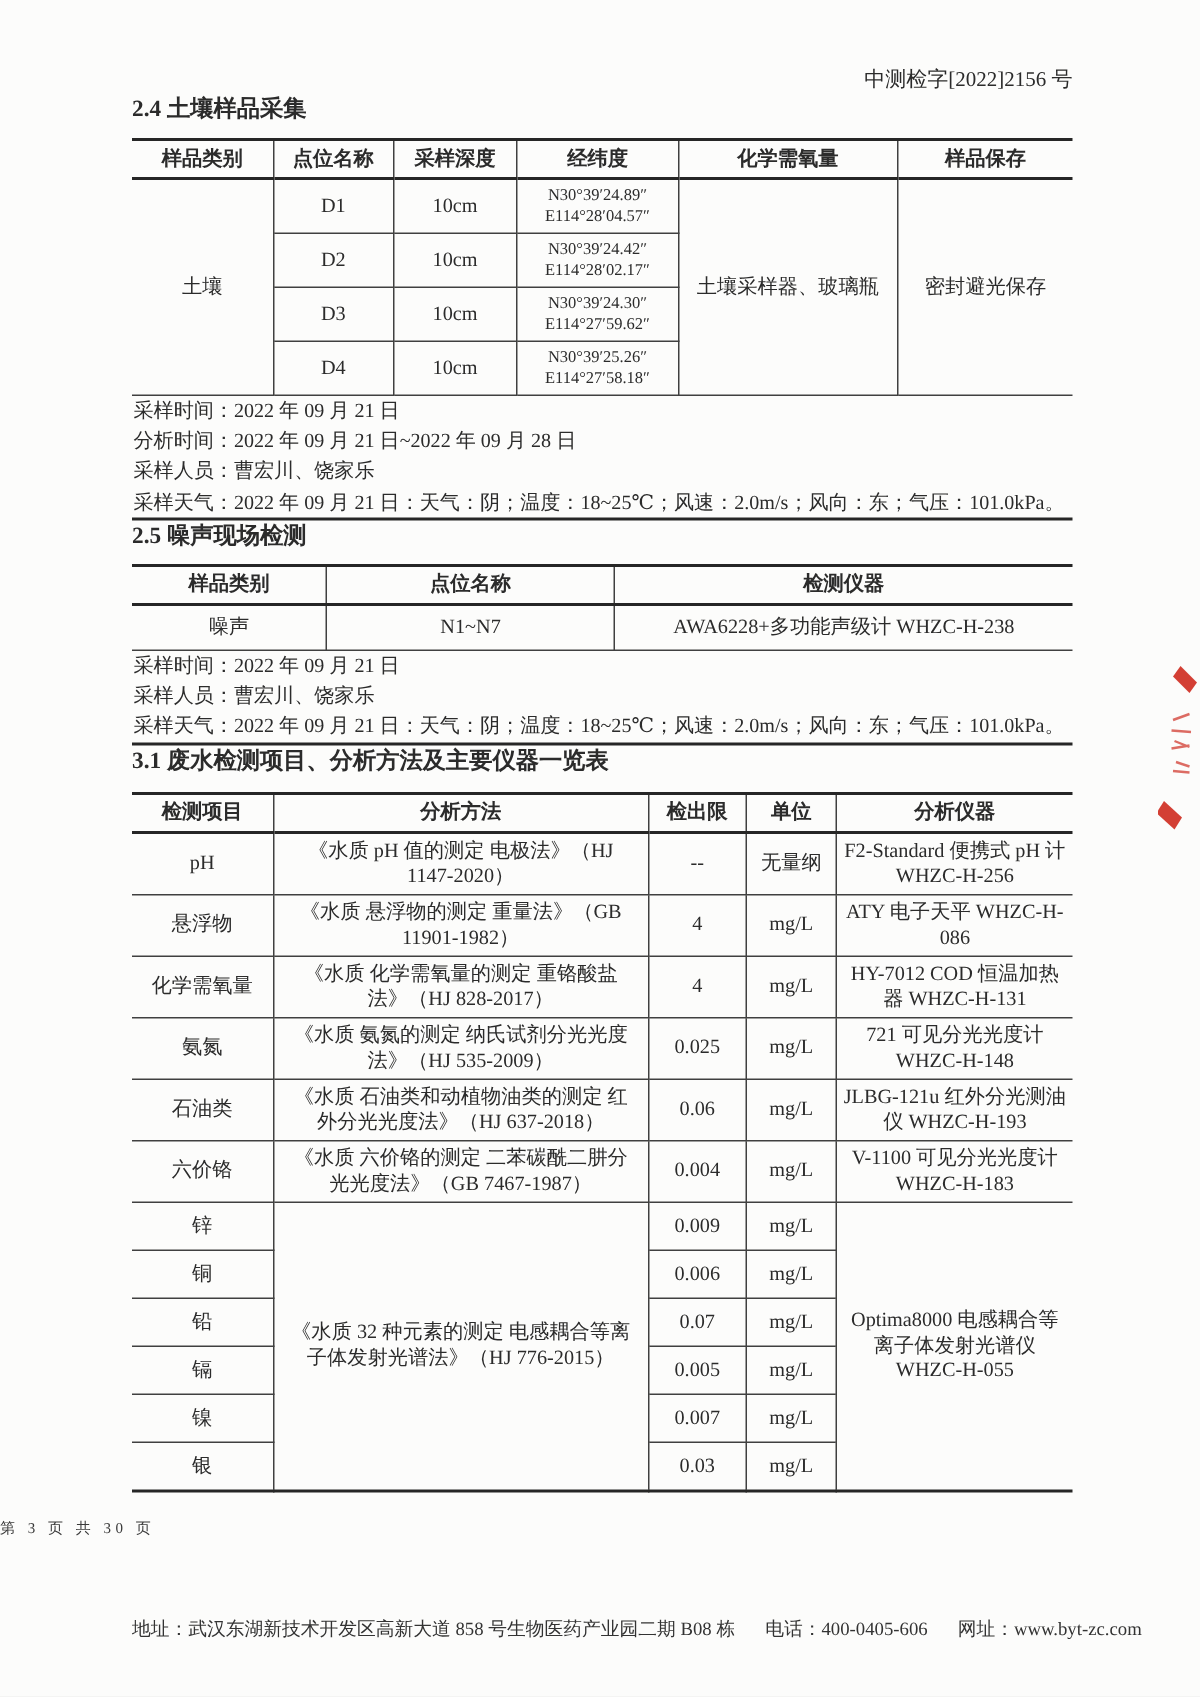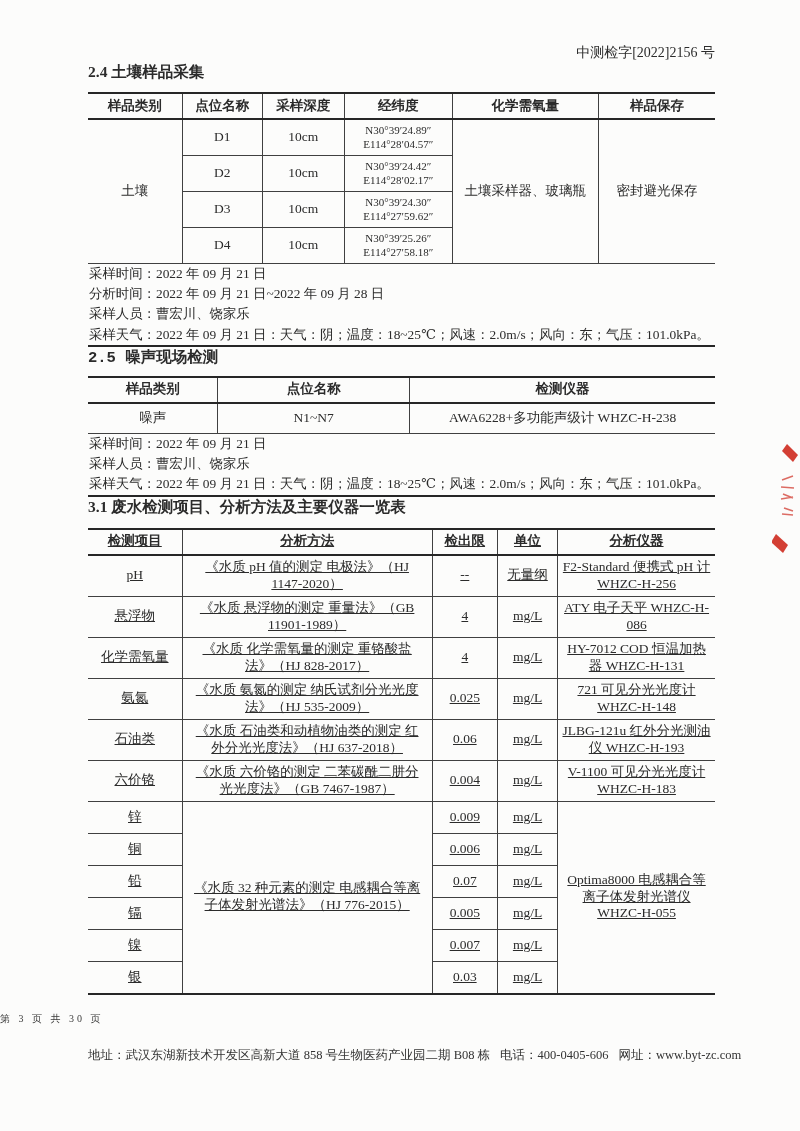--- a/index.html
+++ b/index.html
@@ -11,35 +11,35 @@
     background:#fcfcfb;
     font-family:"Liberation Serif","DejaVu Serif",serif;
     color:#2b2b2b;
     overflow:hidden;
     box-sizing:border-box;
   }
   .content { position:absolute; left:88px; top:0; width:627px; }
   .doc-number { padding-top:44px; text-align:right; font-size:14px; }
   h2.sec { font-size:15.5px; font-weight:bold; margin:0; }
   .h24 { margin-top:20px; }
-  .h25 { margin-top:22px;font-family:Liberation Mono, monospace; }
+  .h25 { margin-top:22px; }
   .h3  { margin-top:20px; }
   .h31 { margin-top:14px; }
 
   table {
     width:100%;
     border-collapse:collapse;
     table-layout:fixed;
     border-top:2.5px solid #262626;
     border-bottom:2.5px solid #262626;
     font-size:13.5px;
   }
   .t1 { margin-top:9px; }
   .t2 { margin-top:8px; }
-  .t3 { margin-top:10px;text-decoration:underline; }
+  .t3 { margin-top:10px; }
   th,td {
     border:1px solid #404040;
     padding:2px 3px;
     text-align:center;
     vertical-align:middle;
     line-height:1.25;
     overflow:hidden;
   }
   thead th { border-bottom:2px solid #262626; font-weight:bold; height:20px; }
   tr > th:first-child, tr > td:first-child { border-left:0; }
@@ -53,22 +53,22 @@
   .t2 tbody td.data { height:25px; }
   .t3 td.m2 { height:36px; }
   .t3 td.m1 { height:27px; }
   .t3 .method-cell { padding:2px 8px; }
 
   .footer-page {
     position:absolute; left:0; width:100%; top:1012px;
     font-size:10px; letter-spacing:3px; color:#3a3a3a;
   }
   .footer-address {
-    position:absolute; left:88px; width:627px; top:1047px;
-    display:flex; justify-content:flex-start; gap:10px;
+    position:absolute; left:88px; width:627px; top:1078px;
+    display:flex; justify-content:flex-start; gap:20px;
     font-size:12.5px; color:#333; white-space:nowrap;
   }
   .stamp { position:absolute; right:0; top:436px; width:28px; height:128px; }
 </style>
 </head>
 <body>
 
 <div class="page">
   <div class="content">
 
@@ -201,21 +201,21 @@
       <tbody>
         <tr>
           <td class="m2">pH</td>
           <td class="m2 method-cell">《水质 pH 值的测定 电极法》（HJ 1147-2020）</td>
           <td class="m2">--</td>
           <td class="m2">无量纲</td>
           <td class="m2">F2-Standard 便携式 pH 计 WHZC-H-256</td>
         </tr>
         <tr>
           <td class="m2">悬浮物</td>
-          <td class="m2 method-cell">《水质 悬浮物的测定 重量法》（GB 11901-1989）</td>
+          <td class="m2 method-cell">《水质 悬浮物的测定 重量法》（GB 11901-1982）</td>
           <td class="m2">4</td>
           <td class="m2">mg/L</td>
           <td class="m2">ATY 电子天平 WHZC-H-086</td>
         </tr>
         <tr>
           <td class="m2">化学需氧量</td>
           <td class="m2 method-cell">《水质 化学需氧量的测定 重铬酸盐法》（HJ 828-2017）</td>
           <td class="m2">4</td>
           <td class="m2">mg/L</td>
           <td class="m2">HY-7012 COD 恒温加热器 WHZC-H-131</td>

